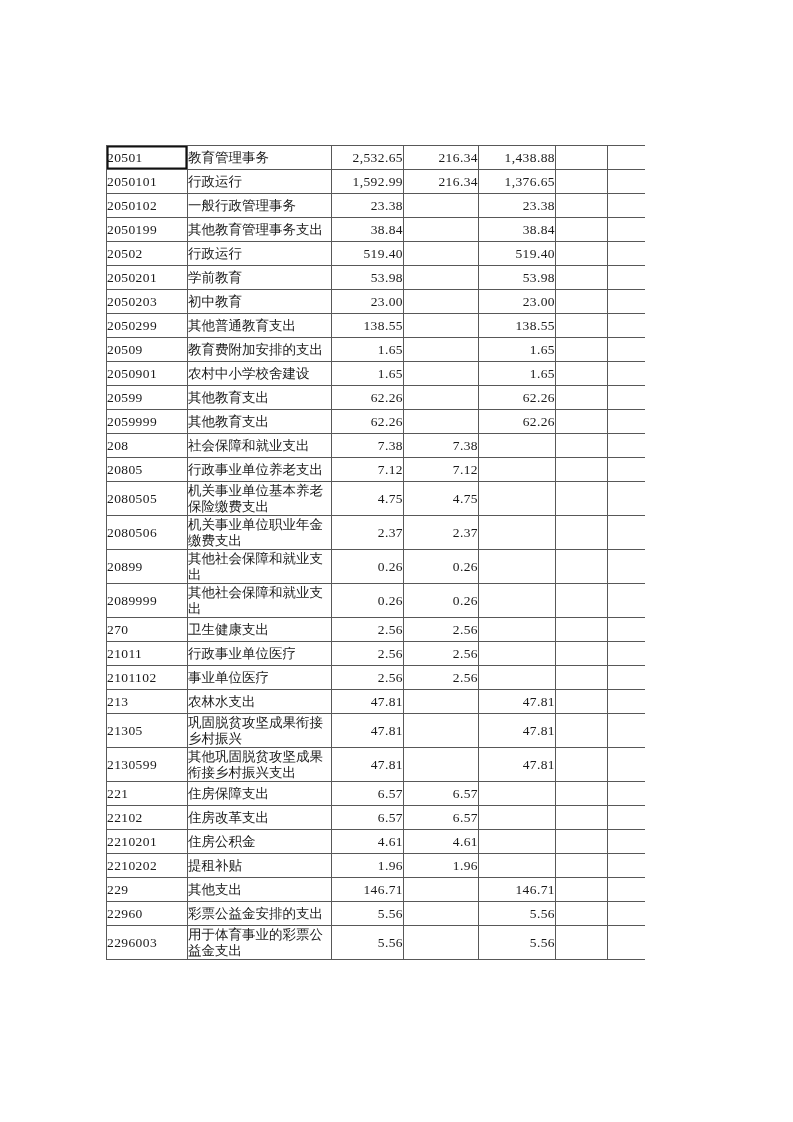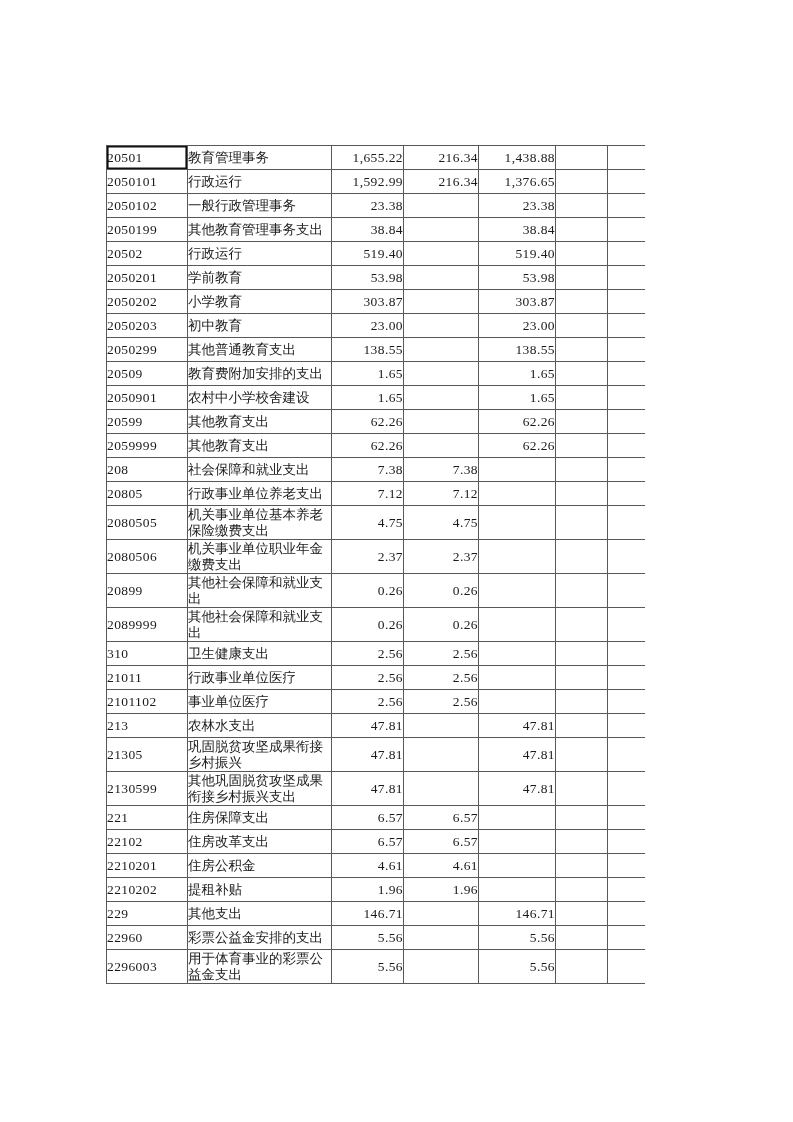--- a/index.html
+++ b/index.html
@@ -59,21 +59,21 @@
       <col style="width:75px">
       <col style="width:77px">
       <col style="width:52px">
       <col style="width:47px">
       <col style="width:53px">
     </colgroup>
     <tbody>
         <tr>
           <td class="code focus-cell">20501</td>
           <td class="name">教育管理事务</td>
-          <td class="num">1,655.22</td>
+          <td class="num">2,532.65</td>
           <td class="num">216.34</td>
           <td class="num">1,438.88</td>
           <td class="empty"></td>
           <td class="empty"></td>
           <td class="empty"></td>
         </tr>
         <tr>
           <td class="code">2050101</td>
           <td class="name">行政运行</td>
           <td class="num">1,592.99</td>
@@ -117,30 +117,20 @@
           <td class="code">2050201</td>
           <td class="name">学前教育</td>
           <td class="num">53.98</td>
           <td class="num"></td>
           <td class="num">53.98</td>
           <td class="empty"></td>
           <td class="empty"></td>
           <td class="empty"></td>
         </tr>
         <tr>
-          <td class="code">2050202</td>
-          <td class="name">小学教育</td>
-          <td class="num">303.87</td>
-          <td class="num"></td>
-          <td class="num">303.87</td>
-          <td class="empty"></td>
-          <td class="empty"></td>
-          <td class="empty"></td>
-        </tr>
-        <tr>
           <td class="code">2050203</td>
           <td class="name">初中教育</td>
           <td class="num">23.00</td>
           <td class="num"></td>
           <td class="num">23.00</td>
           <td class="empty"></td>
           <td class="empty"></td>
           <td class="empty"></td>
         </tr>
         <tr>
@@ -247,21 +237,21 @@
           <td class="code">2089999</td>
           <td class="name">其他社会保障和就业支出</td>
           <td class="num">0.26</td>
           <td class="num">0.26</td>
           <td class="num"></td>
           <td class="empty"></td>
           <td class="empty"></td>
           <td class="empty"></td>
         </tr>
         <tr>
-          <td class="code">310</td>
+          <td class="code">270</td>
           <td class="name">卫生健康支出</td>
           <td class="num">2.56</td>
           <td class="num">2.56</td>
           <td class="num"></td>
           <td class="empty"></td>
           <td class="empty"></td>
           <td class="empty"></td>
         </tr>
         <tr>
           <td class="code">21011</td>

